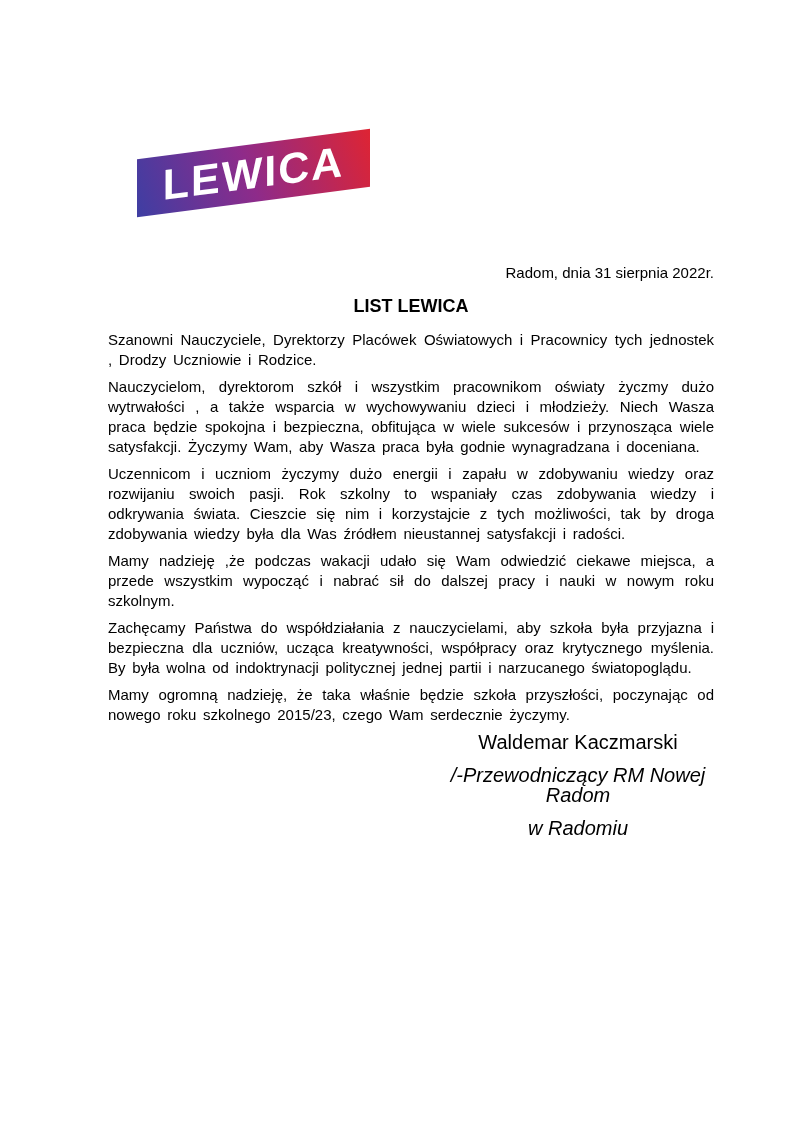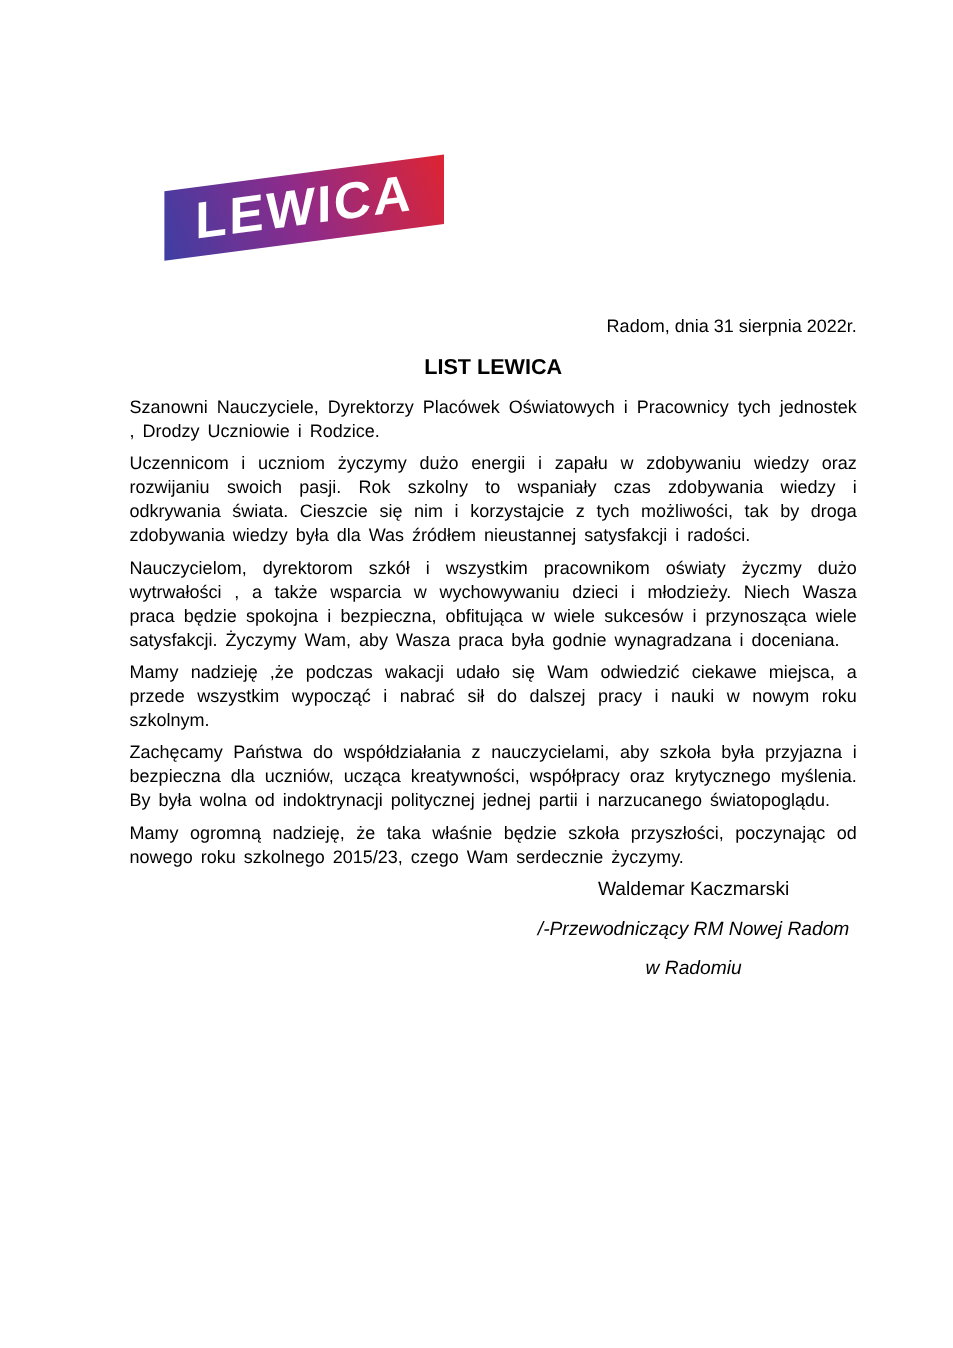--- a/index.html
+++ b/index.html
@@ -64,21 +64,21 @@
     line-height: 20px;
     text-align: justify;
     word-spacing: 2.5px;
   }
   
   .signature {
     margin-top: 6px;
     margin-left: 334px;
     width: 272px;
     text-align: center;
-    font-size: 16px;
+    font-size: 20px;
   }
   .signature .sig-line {
     line-height: 20px;
     margin-bottom: 13px;
   }
   .signature .sig-role,
   .signature .sig-place {
     font-style: italic;
   }
 </style>
@@ -93,22 +93,22 @@
 
   <div class="content">
 
     <div class="date-line">Radom, dnia 31 sierpnia 2022r.</div>
 
     <div class="title">LIST LEWICA</div>
 
     <div class="paragraphs">
 
     <p>Szanowni Nauczyciele, Dyrektorzy Placówek Oświatowych i Pracownicy tych jednostek , Drodzy Uczniowie i Rodzice.</p>
+        <p>Nauczycielom, dyrektorom szkół i wszystkim pracownikom oświaty życzmy dużo wytrwałości , a także wsparcia w wychowywaniu dzieci i młodzieży. Niech Wasza praca będzie spokojna i bezpieczna, obfitująca w wiele sukcesów i przynosząca wiele satysfakcji. Życzymy Wam, aby Wasza praca była godnie wynagradzana i doceniana.</p>
         <p>Uczennicom i uczniom życzymy dużo energii i zapału w zdobywaniu wiedzy oraz rozwijaniu swoich pasji. Rok szkolny to wspaniały czas zdobywania wiedzy i odkrywania świata. Cieszcie się nim i korzystajcie z tych możliwości, tak by droga zdobywania wiedzy była dla Was źródłem nieustannej satysfakcji i radości.</p>
-        <p>Nauczycielom, dyrektorom szkół i wszystkim pracownikom oświaty życzmy dużo wytrwałości , a także wsparcia w wychowywaniu dzieci i młodzieży. Niech Wasza praca będzie spokojna i bezpieczna, obfitująca w wiele sukcesów i przynosząca wiele satysfakcji. Życzymy Wam, aby Wasza praca była godnie wynagradzana i doceniana.</p>
         <p>Mamy nadzieję ,że podczas wakacji udało się Wam odwiedzić ciekawe miejsca, a przede wszystkim wypocząć i nabrać sił do dalszej pracy i nauki w nowym roku szkolnym.</p>
         <p>Zachęcamy Państwa do współdziałania z nauczycielami, aby szkoła była przyjazna i bezpieczna dla uczniów, ucząca kreatywności, współpracy oraz krytycznego myślenia. By była wolna od indoktrynacji politycznej jednej partii i narzucanego światopoglądu.</p>
         <p>Mamy ogromną nadzieję, że taka właśnie będzie szkoła przyszłości, poczynając od nowego roku szkolnego 2015/23, czego Wam serdecznie życzymy.</p>
       </div>
 
     <div class="signature">
       <div class="sig-line sig-name">Waldemar Kaczmarski</div>
       <div class="sig-line sig-role">/-Przewodniczący RM Nowej Radom</div>
       <div class="sig-line sig-place">w Radomiu</div>
     </div>

